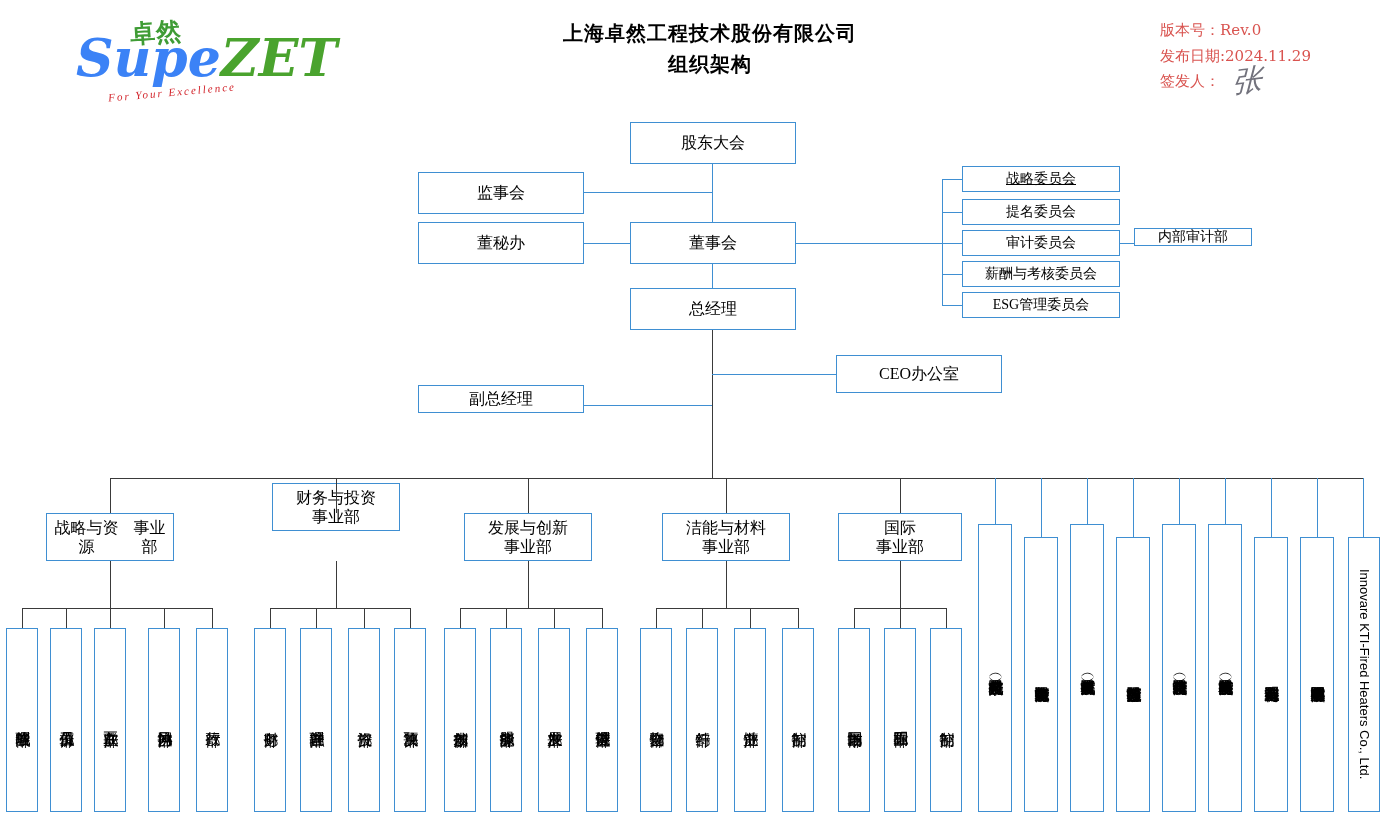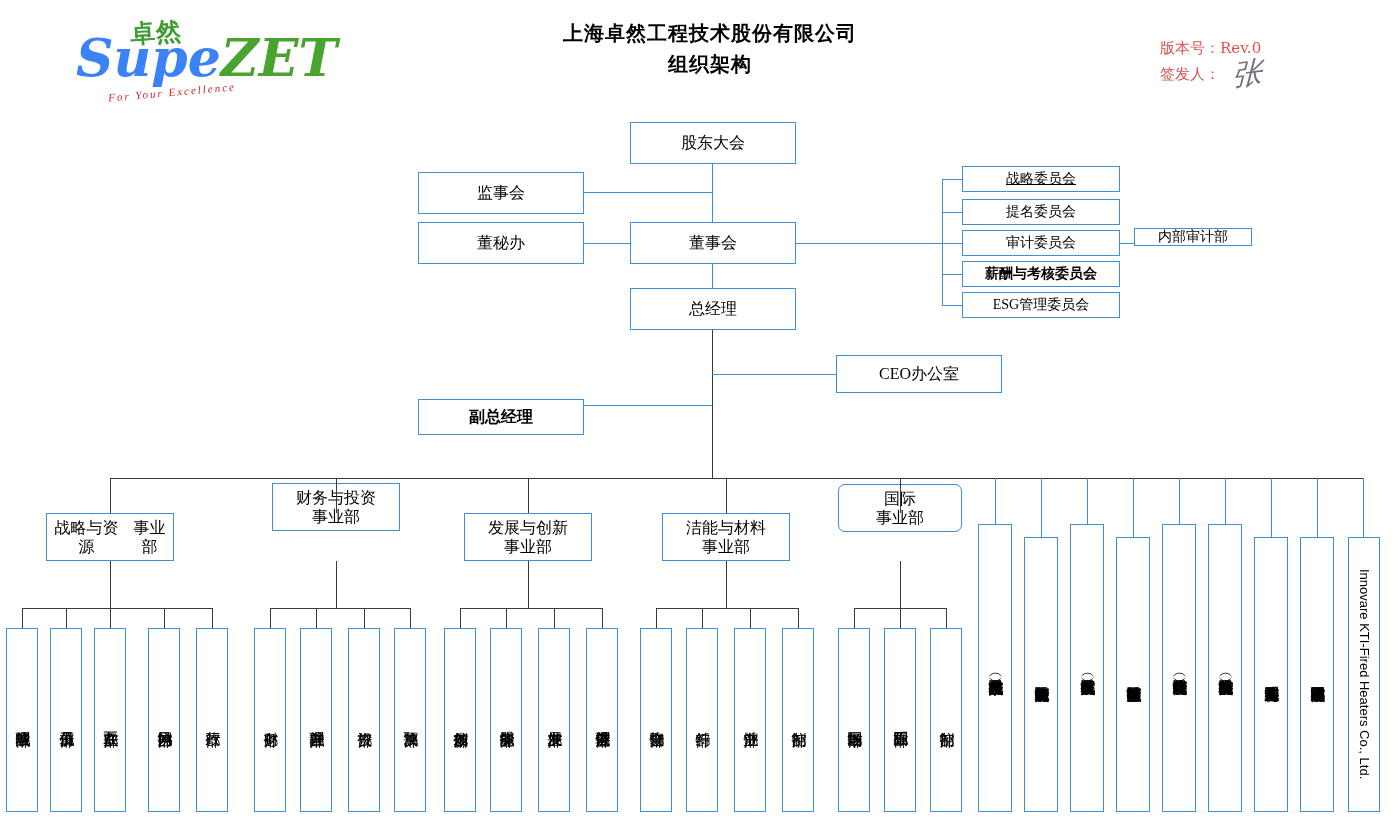--- a/index.html
+++ b/index.html
@@ -33,21 +33,21 @@
     letter-spacing:2px;transform:rotate(-5deg);white-space:nowrap;
   }
 
   .doc-title{
     position:absolute;left:400px;top:18px;width:620px;
     text-align:center;font-size:20px;font-weight:bold;color:#000;
     line-height:1.55;letter-spacing:1px;
   }
 
   .meta{
-    position:absolute;right:10px;top:36px;width:230px;
+    position:absolute;right:10px;top:18px;width:230px;
     color:#d9534f;font-size:15px;line-height:1.7;
     font-family:"DejaVu Serif","Liberation Serif",serif;
     text-align:left;
   }
   .meta .row{white-space:nowrap;position:relative;}
   .signature{
     position:absolute;left:72px;top:-14px;
     font-family:"DejaVu Serif",serif;font-size:30px;font-style:italic;
     color:#5a5a66;transform:rotate(-7deg) skewX(-8deg);
     letter-spacing:-3px;opacity:.85;
@@ -97,65 +97,66 @@
     <div class="logo-tag">For Your Excellence</div>
   </div>
 
   <div class="doc-title">
     <div>上海卓然工程技术股份有限公司</div>
     <div>组织架构</div>
   </div>
 
   <div class="meta">
     <div class="row">版本号：Rev.0</div>
+    <div class="row">发布日期:2024.11.29</div>
     <div class="row">
       <span>签发人：</span>
       <span class="signature">张</span>
     </div>
   </div>
 
   <div class="box" style="left:630px;top:122px;width:166px;height:42px;">股东大会</div>
 
   <div class="box" style="left:418px;top:172px;width:166px;height:42px;">监事会</div>
 
   <div class="box" style="left:418px;top:222px;width:166px;height:42px;">董秘办</div>
 
   <div class="box" style="left:630px;top:222px;width:166px;height:42px;">董事会</div>
 
   <div class="box" style="left:630px;top:288px;width:166px;height:42px;">总经理</div>
 
-  <div class="box" style="left:418px;top:399px;width:166px;height:36px;font-weight:bold;">副总经理</div>
+  <div class="box" style="left:418px;top:385px;width:166px;height:28px;">副总经理</div>
 
   <div class="box" style="left:836px;top:355px;width:166px;height:38px;">CEO办公室</div>
 
   <div class="box small" style="left:962px;top:166px;width:158px;height:26px;text-decoration:underline;">战略委员会</div>
   <div class="box small" style="left:962px;top:199px;width:158px;height:26px;">提名委员会</div>
   <div class="box small" style="left:962px;top:230px;width:158px;height:26px;">审计委员会</div>
-  <div class="box small" style="left:962px;top:261px;width:158px;height:26px;font-weight:bold;">薪酬与考核委员会</div>
+  <div class="box small" style="left:962px;top:261px;width:158px;height:26px;">薪酬与考核委员会</div>
   <div class="box small" style="left:962px;top:292px;width:158px;height:26px;">ESG管理委员会</div>
 
   <div class="box small" style="left:1134px;top:228px;width:118px;height:18px;">内部审计部</div>
 
   <div class="box two" style="left:46px;top:513px;width:128px;height:48px;flex-direction:row;">
     <span>战略与资源</span>
     <span>事业部</span>
   </div>
   <div class="box two" style="left:272px;top:483px;width:128px;height:48px;flex-direction:column;">
     <span>财务与投资</span>
     <span>事业部</span>
   </div>
   <div class="box two" style="left:464px;top:513px;width:128px;height:48px;flex-direction:column;">
     <span>发展与创新</span>
     <span>事业部</span>
   </div>
   <div class="box two" style="left:662px;top:513px;width:128px;height:48px;flex-direction:column;">
     <span>洁能与材料</span>
     <span>事业部</span>
   </div>
-  <div class="box two" style="left:838px;top:484px;width:124px;height:48px;flex-direction:column;border-radius:7px;">
+  <div class="box two" style="left:838px;top:513px;width:124px;height:48px;flex-direction:column;">
     <span>国际</span>
     <span>事业部</span>
   </div>
 
   <div class="vbox" style="left:6px;top:628px;width:32px;height:184px;">战略管理部</div>
   <div class="vbox" style="left:50px;top:628px;width:32px;height:184px;">员工价值部</div>
   <div class="vbox" style="left:94px;top:628px;width:32px;height:184px;">产业互联部</div>
   <div class="vbox" style="left:148px;top:628px;width:32px;height:184px;">协同风控部</div>
   <div class="vbox" style="left:196px;top:628px;width:32px;height:184px;">行政部</div>
 

